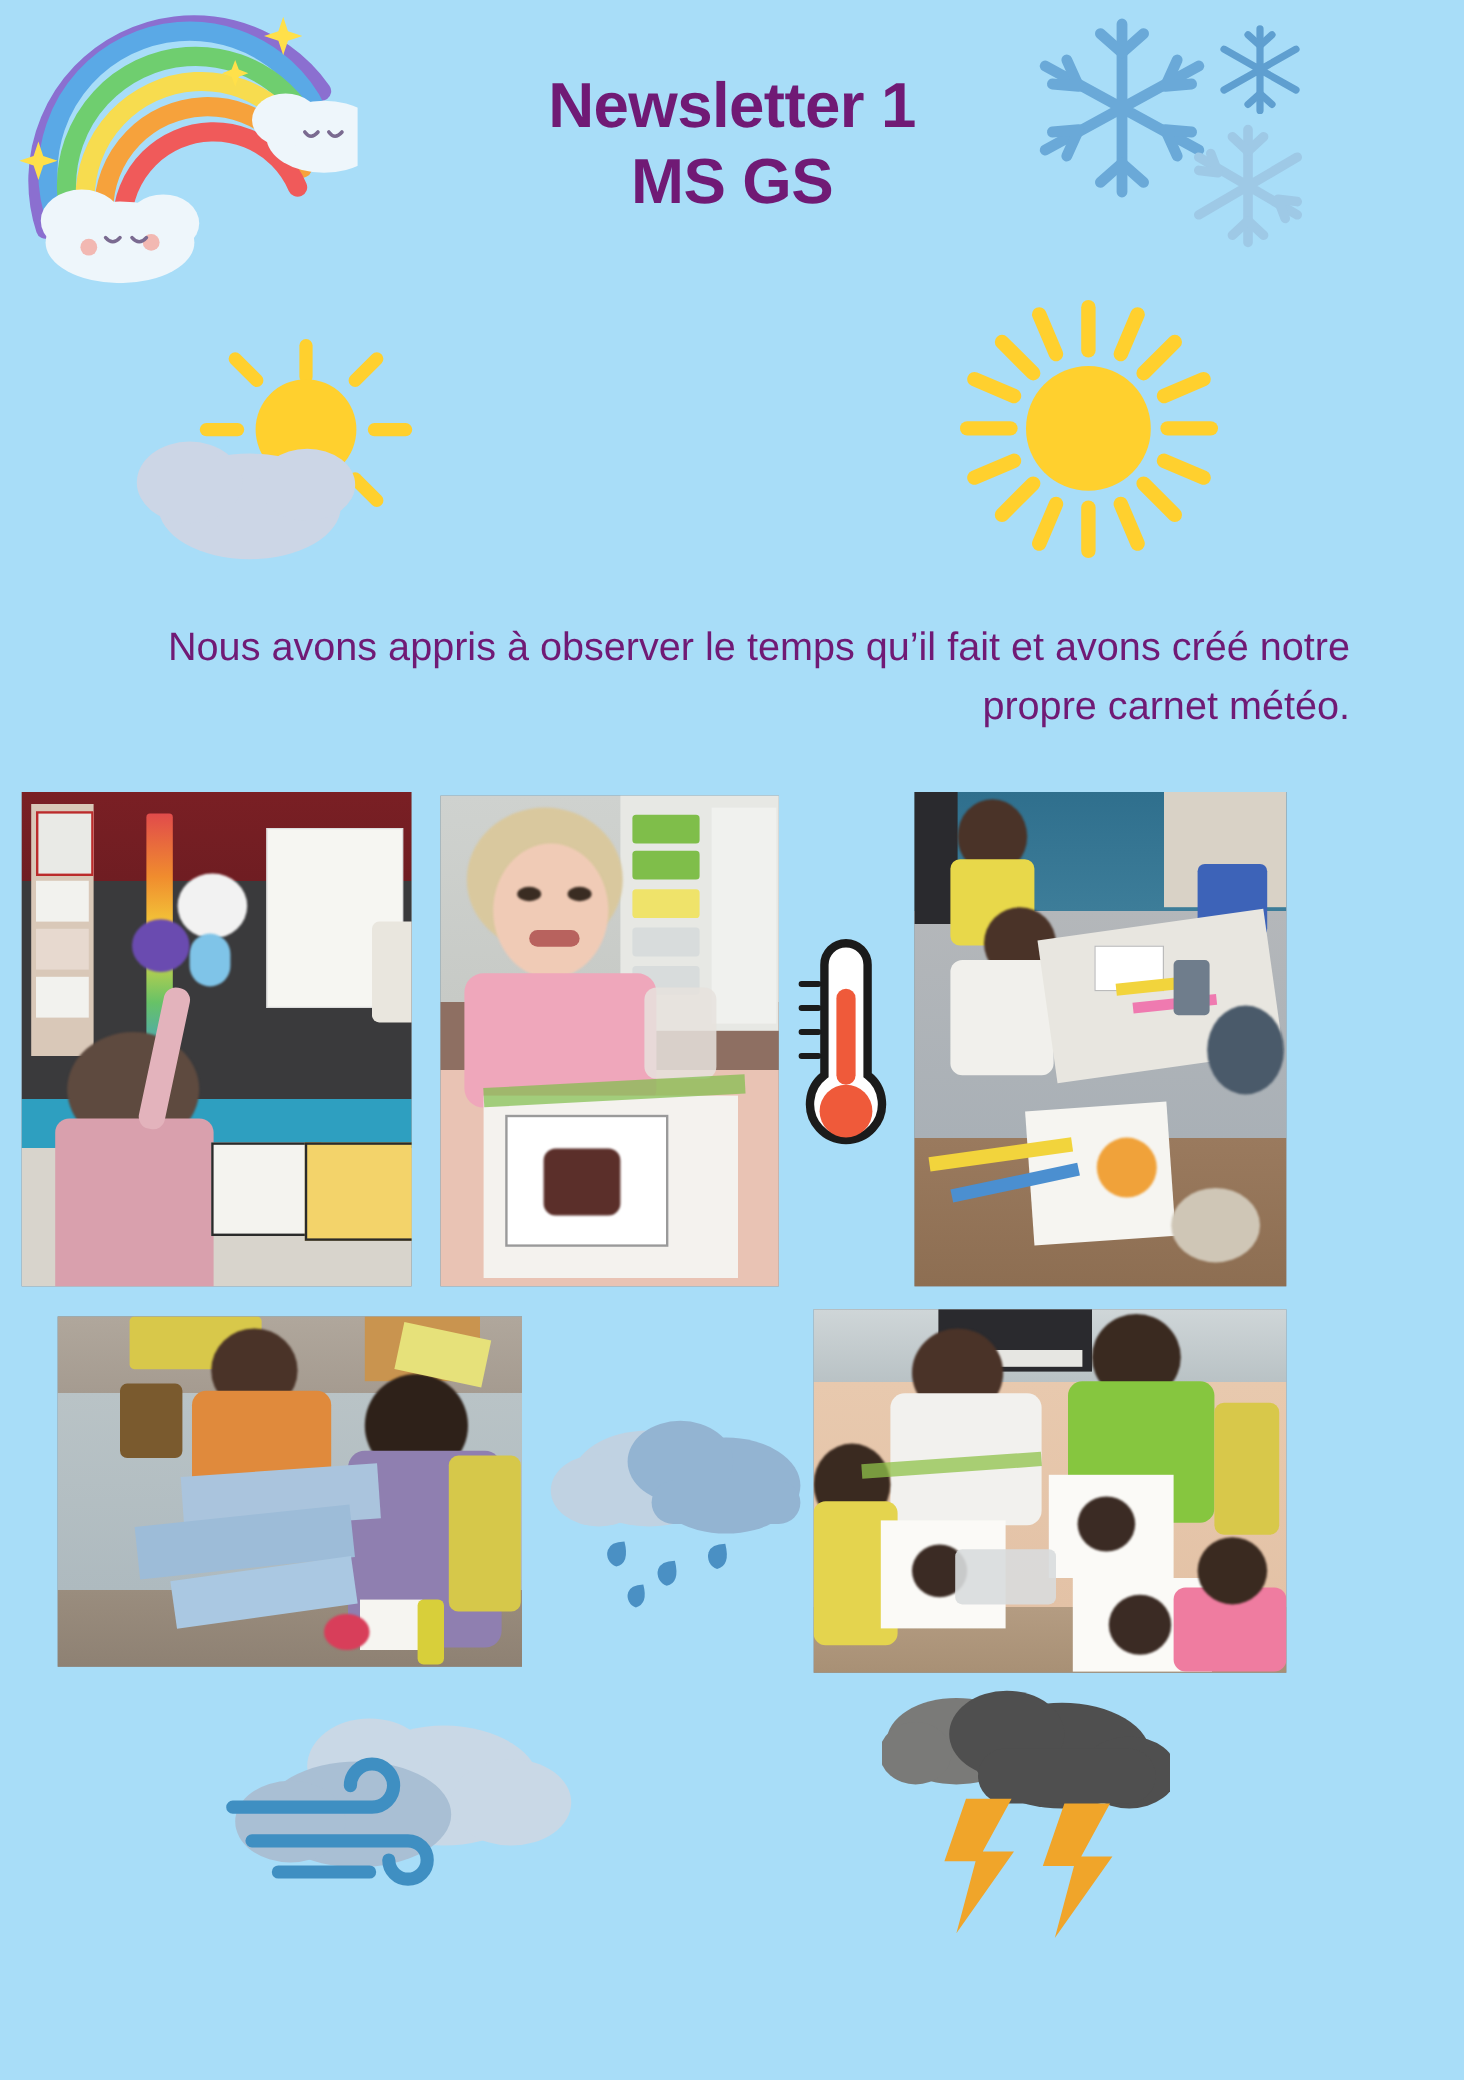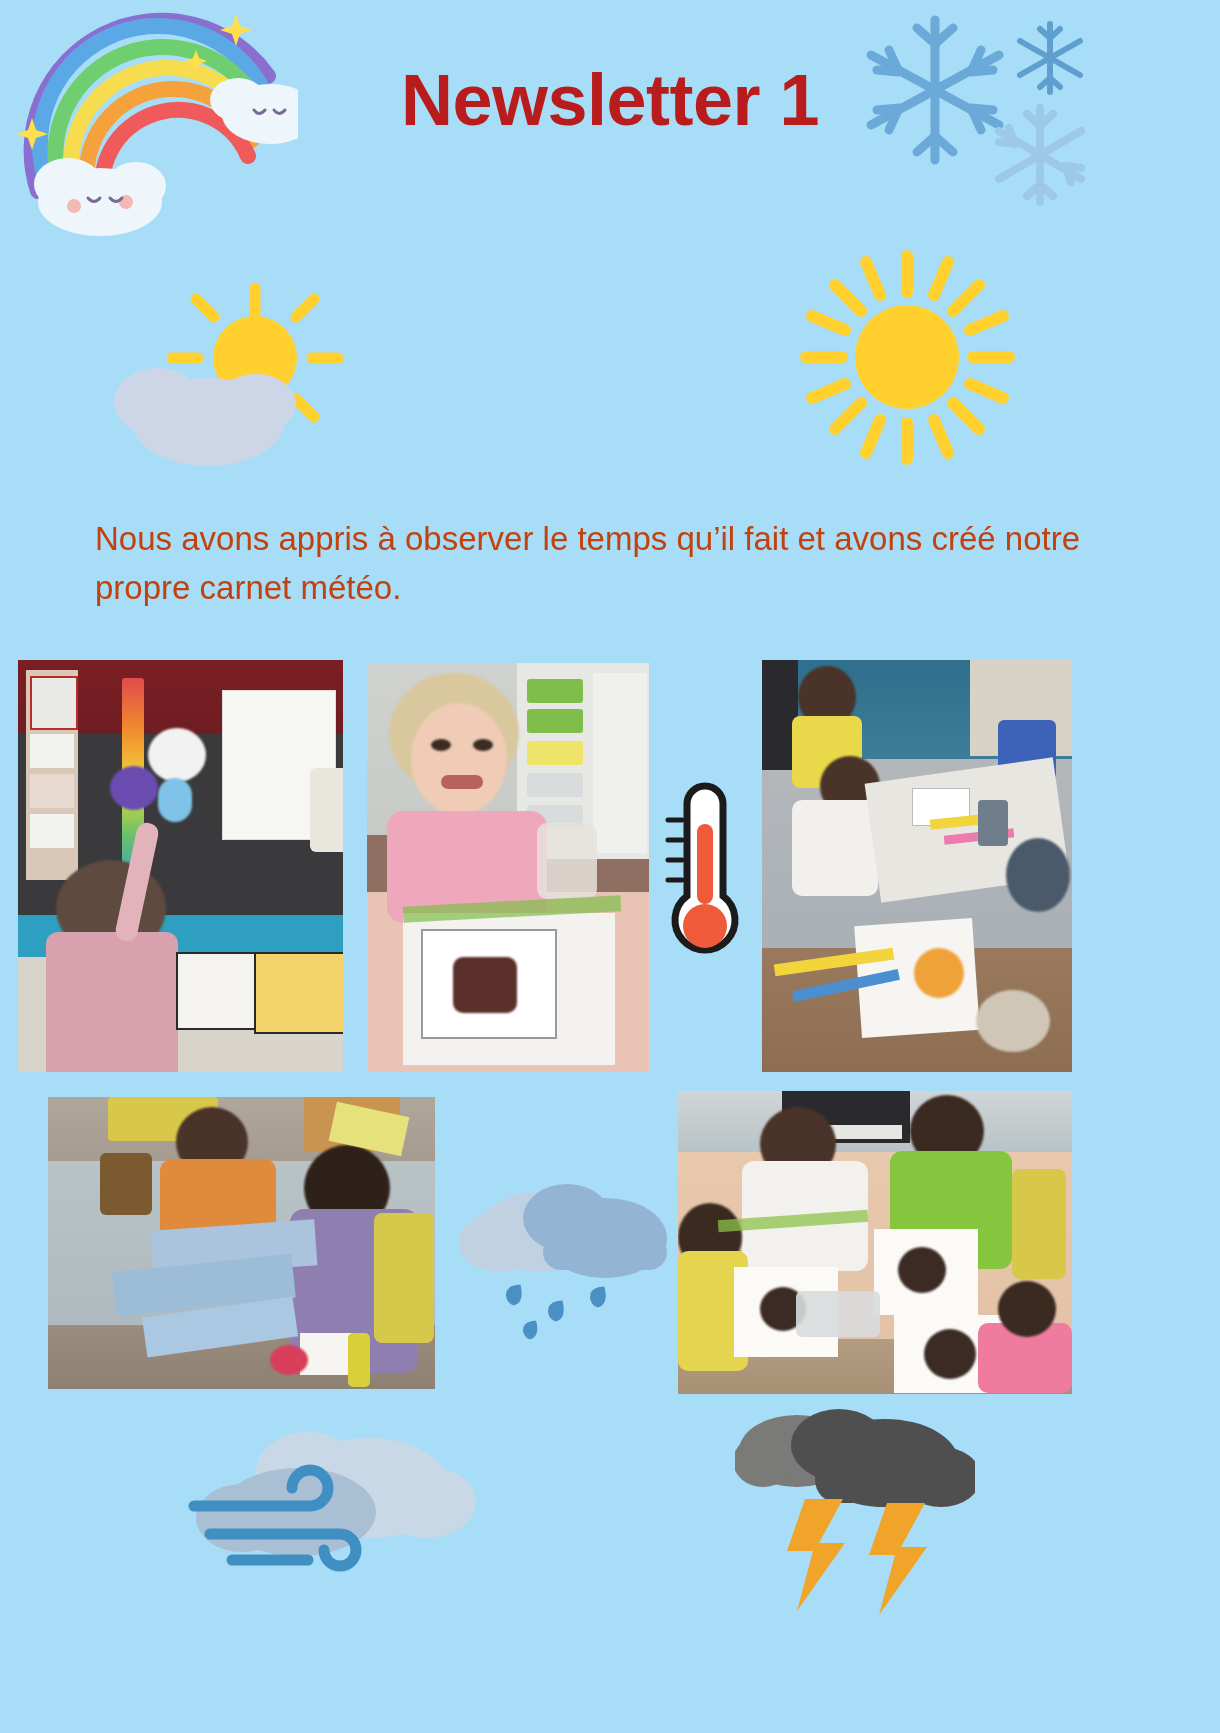--- a/index.html
+++ b/index.html
@@ -57,45 +57,45 @@
   
   .title-block {
     position: absolute;
     left: 0;
     top: 58px;
     width: 1220px;
     text-align: center;
     z-index: 5;
   }
   .title {
-    font-size: 72px;
+    font-size: 53px;
     font-weight: bold;
-    color: #b91c1c;
+    color: #701a75;
     line-height: 1.18;
     letter-spacing: -0.5px;
   }
   .subtitle {
     position: absolute;
     left: 0;
     top: 375px;
     width: 1220px;
     text-align: center;
     font-size: 45px;
     font-weight: bold;
     color: #121212;
     z-index: 5;
   }
   .intro {
     position: absolute;
     left: 95px;
     top: 515px;
     width: 1030px;
-    text-align: left;
+    text-align: right;
     font-size: 33px;
-    color: #c2410c;
+    color: #701a75;
     line-height: 1.48;
     z-index: 5;
   }
 
   
   .photo {
     position: absolute;
     overflow: hidden;
     background: #8a8a8a;
     z-index: 4;
@@ -244,20 +244,21 @@
           <path d="M170 134 L203 148"></path>
         <path d="M12 148 L45 134"></path>
           <path d="M170 80 L203 66"></path>
       </g>
       <circle cx="107" cy="107" r="52" fill="#ffd02e"></circle>
     </svg>
   </div>
 
   <div class="title-block">
     <div class="title nosel">Newsletter 1</div>
+    <div class="title nosel">MS GS</div>
   </div>
 
 
   <div class="intro nosel">Nous avons appris à observer le temps qu’il fait et avons créé notre propre carnet météo.</div>
 
   <div class="photo ph1">
     <div class="inner p1bg"></div>
     <div class="rect" style="left:8px;top:10px;width:52px;height:210px;background:#d9c8b8;"></div>
     <div class="rect" style="left:12px;top:16px;width:44px;height:50px;background:#e9eae6;border:2px solid #bb2b2b;"></div>
     <div class="rect" style="left:12px;top:74px;width:44px;height:34px;background:#f2f2ee;"></div>

